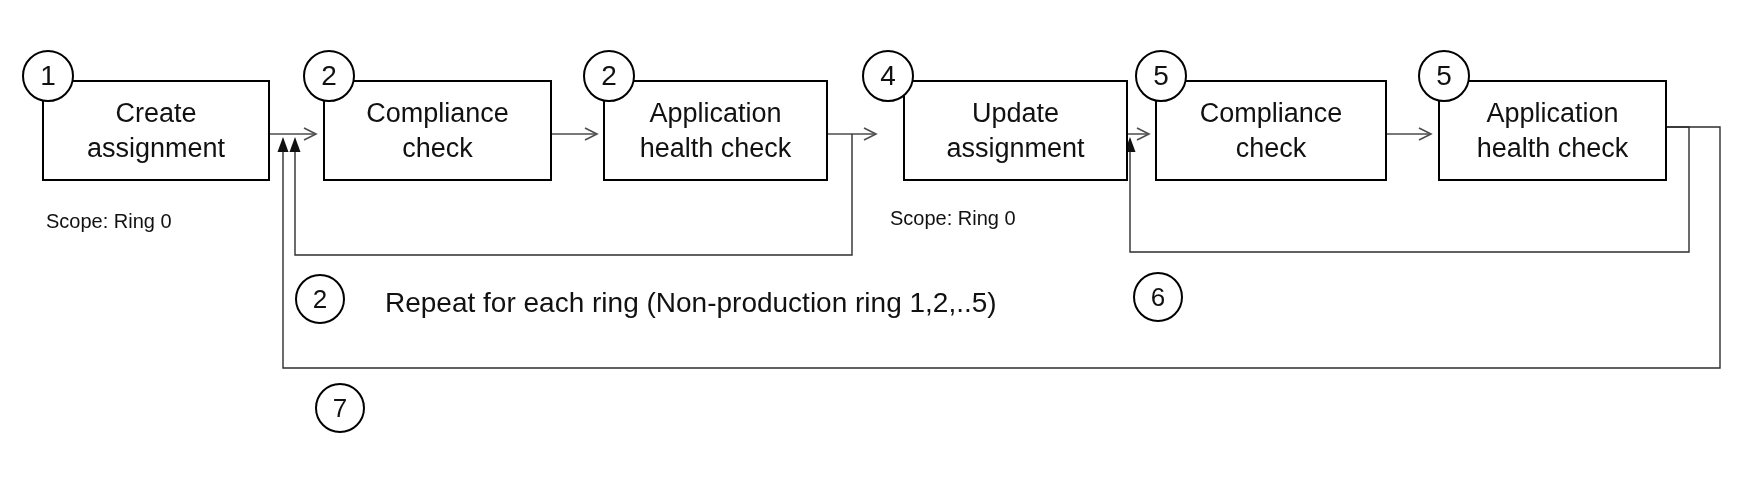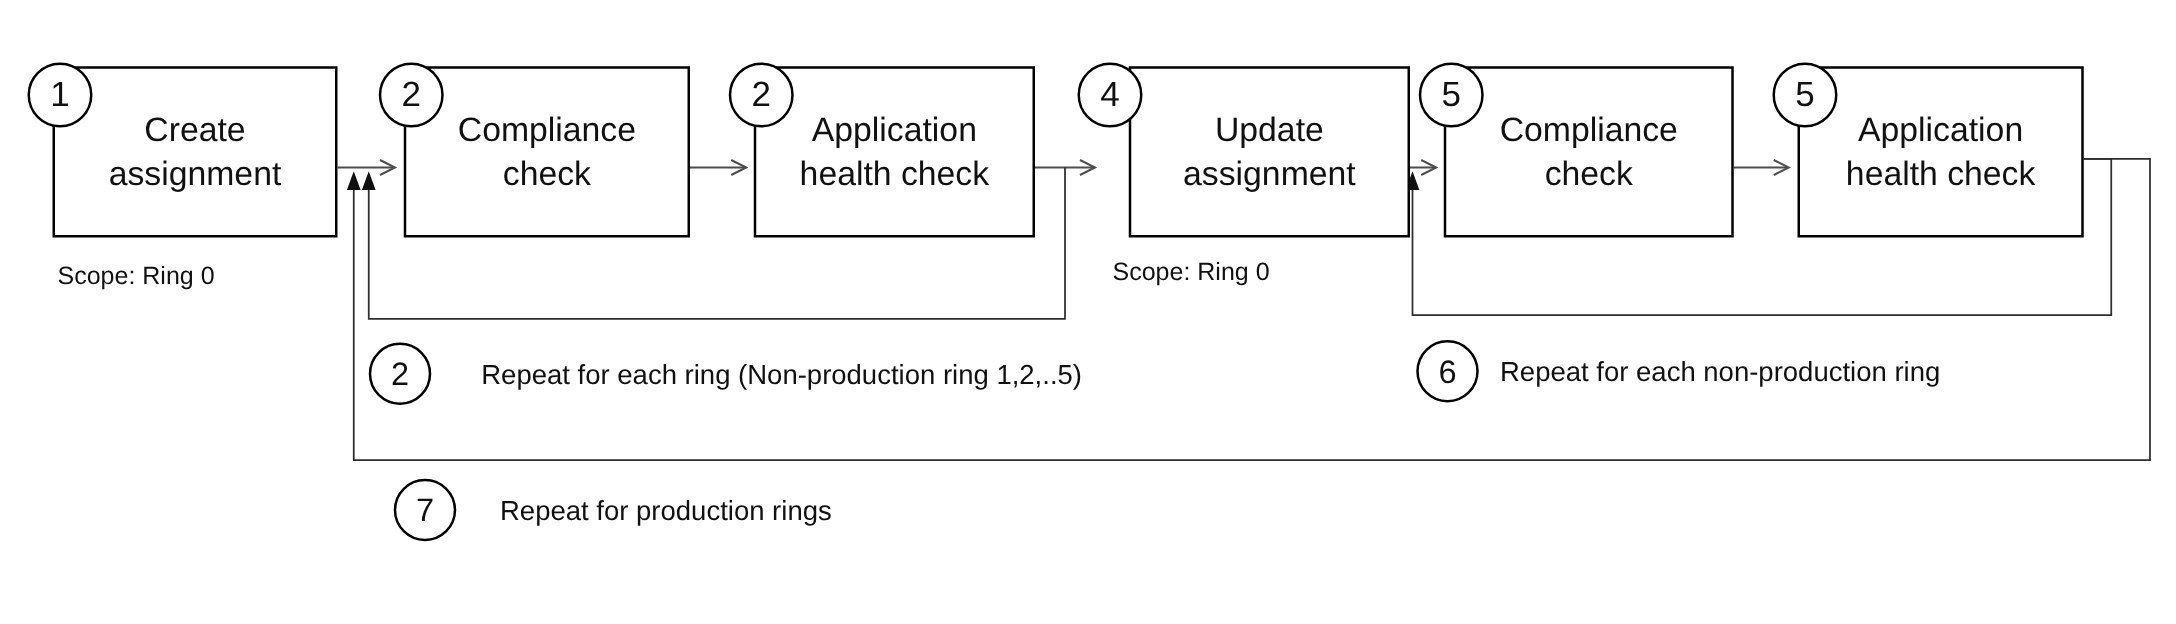--- a/index.html
+++ b/index.html
@@ -17,22 +17,22 @@
     overflow: hidden;
   }
   .wires {
     position: absolute;
     left: 0; top: 0;
     width: 1741px;
     height: 499px;
   }
   .box {
     position: absolute;
-    top: 53px;
-    height: 137px;
+    top: 80px;
+    height: 101px;
     background: #ffffff;
     border: 2.5px solid #000000;
     box-sizing: border-box;
     display: flex;
     align-items: center;
     justify-content: center;
     text-align: center;
   }
   .box-label {
     font-size: 27px;
@@ -61,21 +61,21 @@
     font-size: 26px;
   }
   .scope-label {
     position: absolute;
     font-size: 20px;
     color: #111111;
     white-space: nowrap;
   }
   .loop-label {
     position: absolute;
-    font-size: 22px;
+    font-size: 28px;
     color: #111111;
     white-space: nowrap;
   }
 </style>
 </head>
 <body>
 
 <div class="canvas">
 
   <svg class="wires" viewBox="0 0 1741 499" aria-hidden="true">
@@ -163,20 +163,18 @@
   <div class="scope-label" style="left:890px; top:207px;">Scope: Ring 0</div>
 
   <div class="badge loop-badge" style="left:295px; top:274px;">
       <span>2</span>
     </div>
   <div class="loop-label" style="left:385px; top:287px;">Repeat for each ring (Non-production ring 1,2,..5)</div>
 
   <div class="badge loop-badge" style="left:1133px; top:272px;">
       <span>6</span>
     </div>
-  <div class="loop-label" style="left:1200px; top:285px;">Repeat for each non-production ring</div>
 
   <div class="badge loop-badge" style="left:315px; top:383px;">
       <span>7</span>
     </div>
-  <div class="loop-label" style="left:400px; top:396px;">Repeat for production rings</div>
 
 </div>
 
 </body></html>

